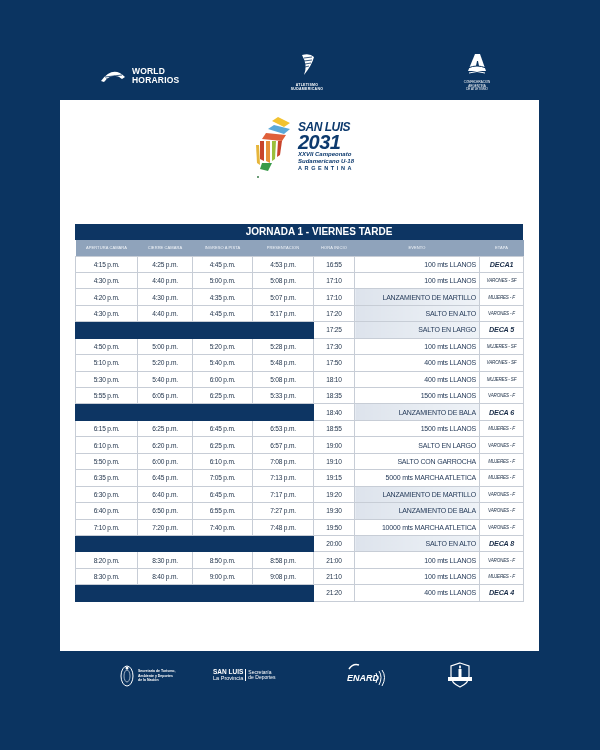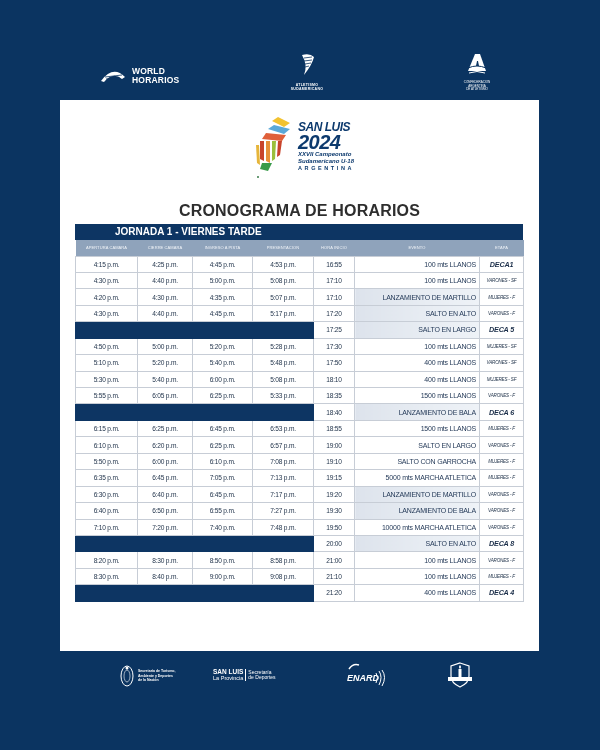--- a/index.html
+++ b/index.html
@@ -20,21 +20,21 @@
   .event-logo { position: absolute; left: 190px; top: 15px; width: 120px; height: 70px; }
   .ev-text { position: absolute; left: 48px; top: 6px; color: #0d3a6e; }
   .ev-city { font-size: 12px; font-weight: bold; font-style: italic; letter-spacing: -0.5px; line-height: 12px; }
   .ev-year { font-size: 20px; font-weight: bold; font-style: italic; line-height: 18px; letter-spacing: -0.5px; }
   .ev-sub { font-size: 6px; font-weight: bold; line-height: 6.5px; font-style: italic; }
   .ev-country { font-size: 5.5px; font-weight: bold; letter-spacing: 2.6px; line-height: 8px; }
 
   .page-title { position: absolute; top: 102px; left: 0; width: 479px; text-align: center; font-size: 16px; font-weight: bold; color: #2e2e2e; letter-spacing: 0.2px; }
 
   .table-wrap { position: absolute; left: 15px; top: 124px; width: 448px; }
-  .title-bar { height: 16px; background: #0d3563; color: #fff; font-size: 10px; font-weight: bold; line-height: 16px; padding-left: 40px; }
+  .title-bar { height: 16px; background: #0d3563; color: #fff; font-size: 10px; font-weight: bold; text-align: center; line-height: 16px; padding-left: 40px; }
   table { border-collapse: collapse; width: 448px; table-layout: fixed; }
   th { background: #8fa3bb; color: #f1f4f8; font-size: 4px; font-weight: normal; height: 16px; text-transform: uppercase; letter-spacing: 0.1px; }
   td { height: 16.45px; border: 1px solid #c7cdd6; font-size: 6.6px; color: #24364d; text-align: center; letter-spacing: -0.2px; padding: 0 2px; white-space: nowrap; overflow: hidden; }
   td.ev { text-align: right; font-size: 7px; color: #1f3554; padding-right: 3px; }
   td.ev.hl { background: linear-gradient(90deg, #dde3ec 0%, #e8edf3 60%, #eef2f7 100%); }
   td.et { font-size: 4.6px; letter-spacing: -0.2px; font-style: italic; }
   td.et.deca { font-size: 7.2px; font-weight: bold; color: #1c2f4a; }
   td.hora { font-size: 6.6px; }
   td.navy { background: #0d3563; border-color: #0d3563; }
 
@@ -96,28 +96,27 @@
       <path d="M10 26 L14 26 L14 46 L10 44Z" fill="#c8442c"></path>
       <path d="M16 26 L20 26 L20 48 L16 46Z" fill="#e6913a"></path>
       <path d="M22 26 L26 26 L25 44 L22 46Z" fill="#9bbf3c"></path>
       <path d="M28 26 L32 26 L30 40 L27 42Z" fill="#c8442c"></path>
       <path d="M6 30 L9 30 L10 50 L7 48Z" fill="#e6b53a"></path>
       <path d="M12 48 L22 48 L18 56 L10 54Z" fill="#3a9b4a"></path>
       <circle cx="8" cy="62" r="1" fill="#3a7b4a"></circle>
     </svg>
     <div class="ev-text">
       <div class="ev-city">SAN LUIS</div>
-      <div class="ev-year">2024</div>
+      <div class="ev-year">2031</div>
       <div class="ev-sub">XXVII Campeonato</div>
       <div class="ev-sub">Sudamericano U-18</div>
       <div class="ev-country">ARGENTINA</div>
     </div>
   </div>
 
-  <div class="page-title">CRONOGRAMA DE HORARIOS</div>
 
   <div class="table-wrap">
     <div class="title-bar">JORNADA 1 - VIERNES TARDE</div>
     <table>
       <colgroup>
         <col style="width:62px">
           <col style="width:55px">
           <col style="width:60px">
           <col style="width:61px">
           <col style="width:41px">

